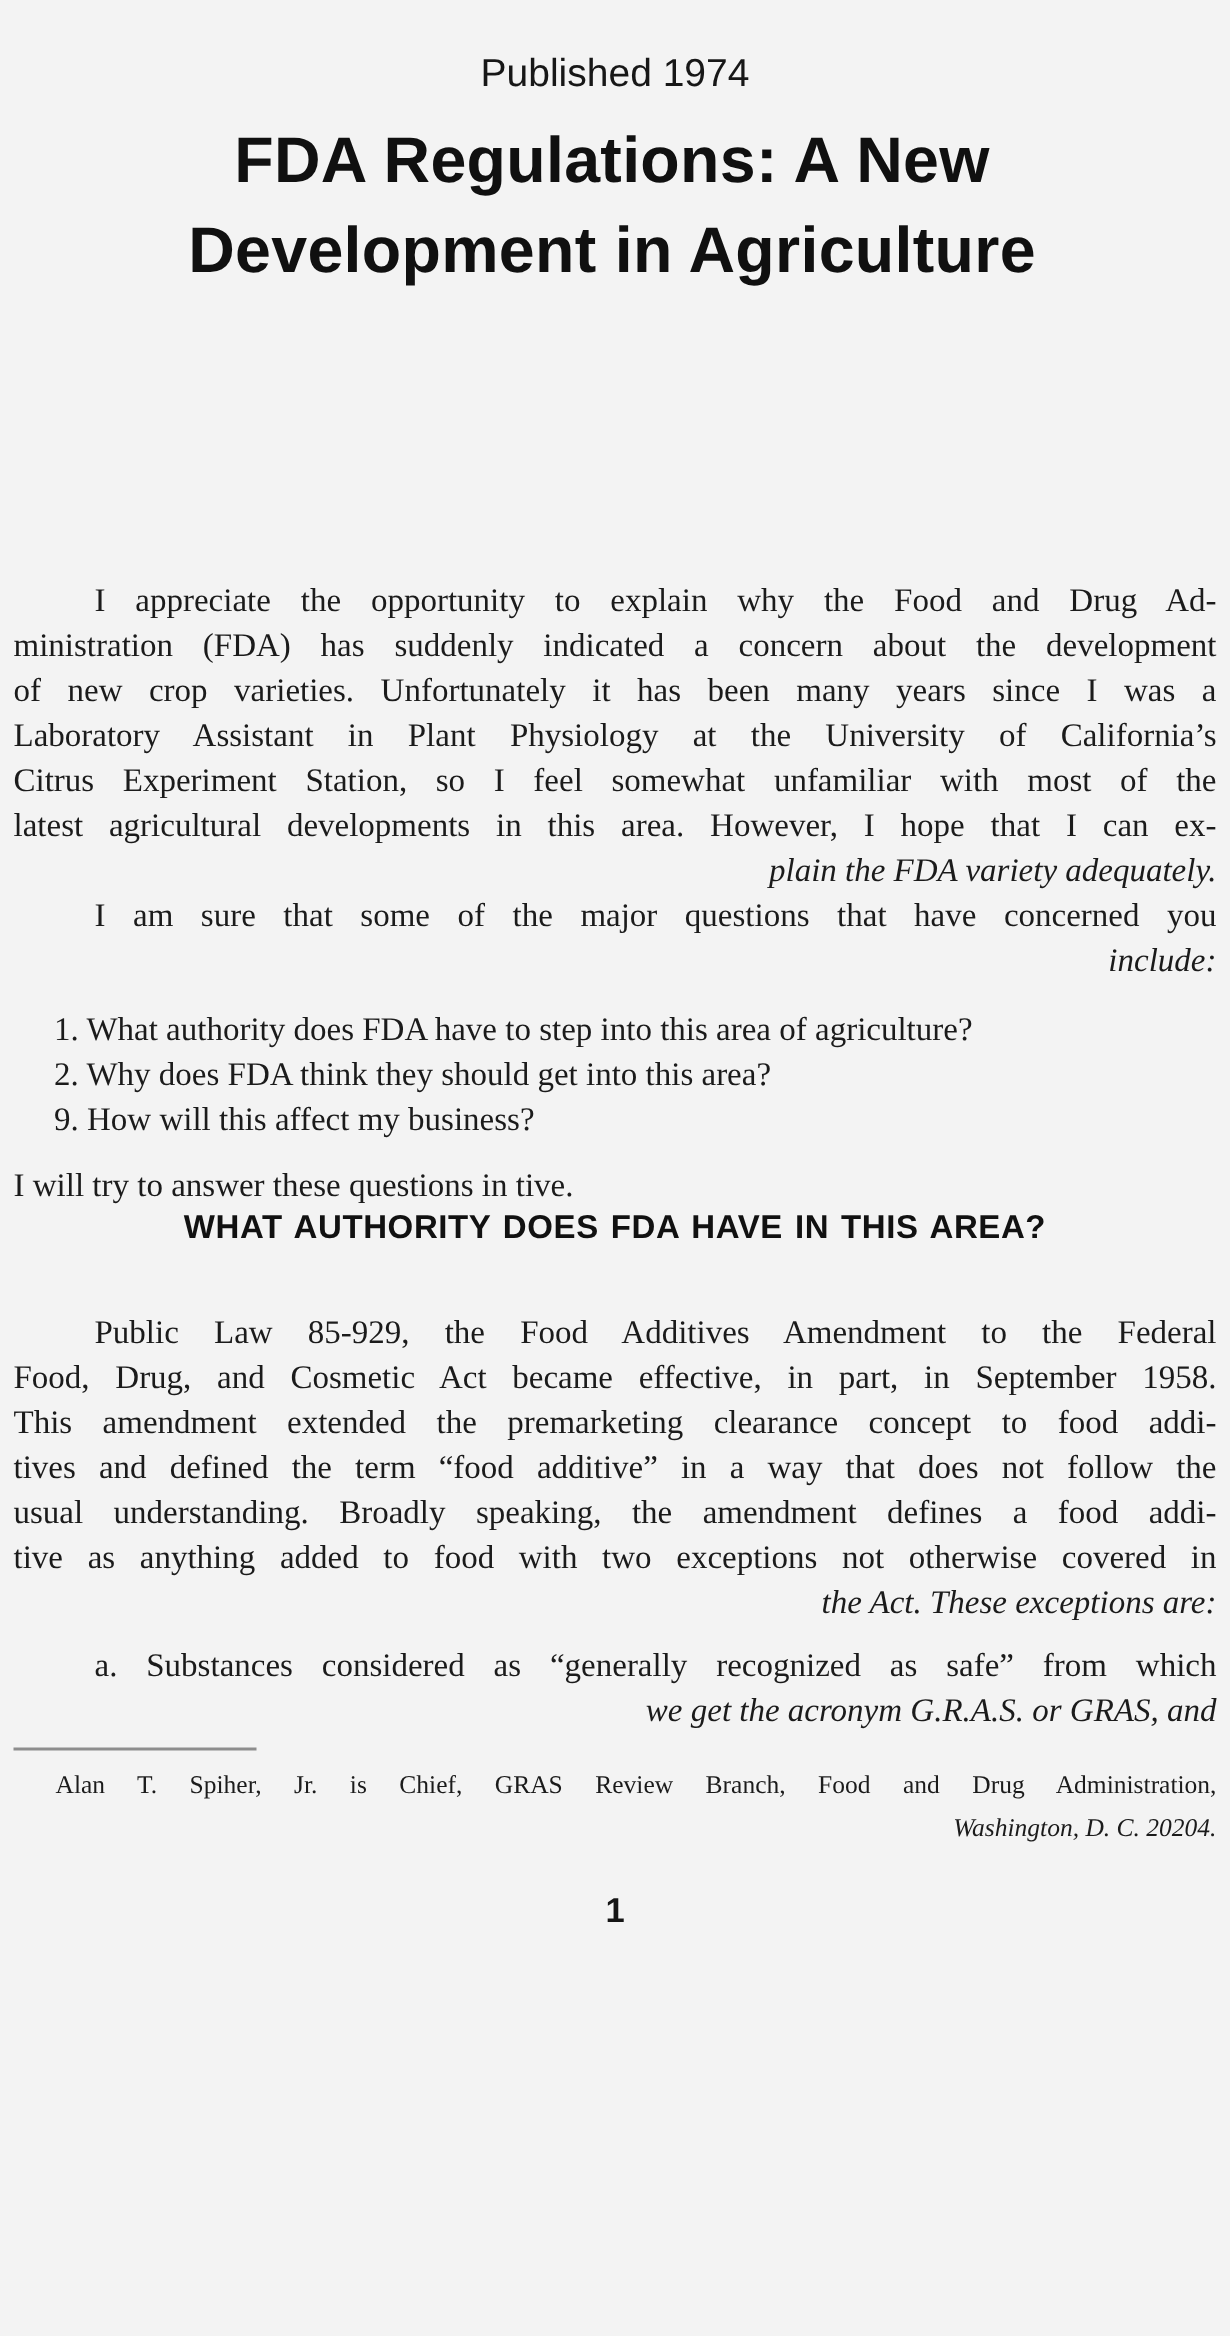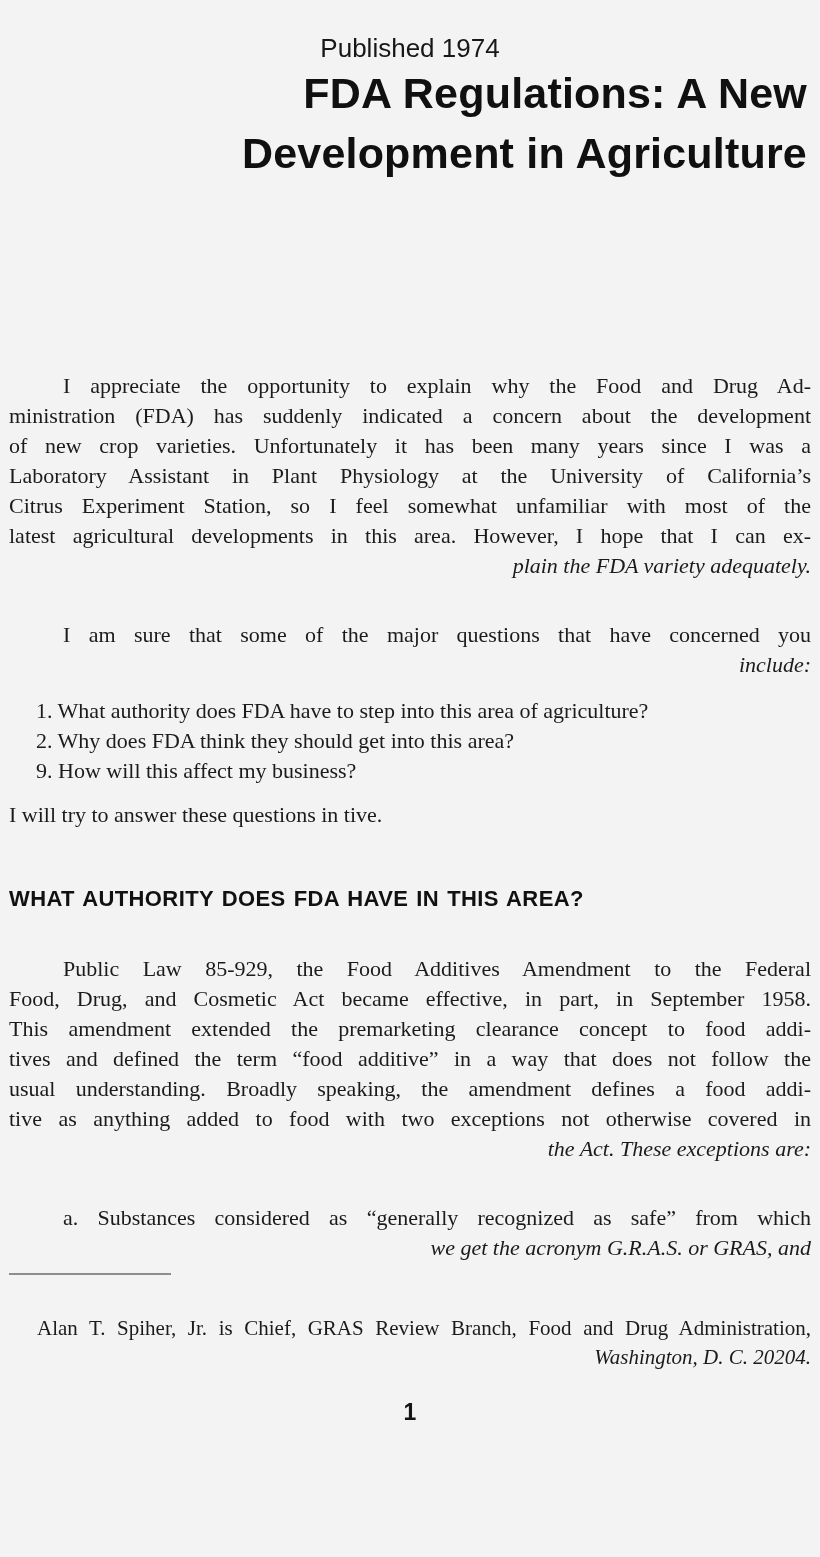--- a/index.html
+++ b/index.html
@@ -18,21 +18,22 @@
   }
   .published {
     padding-top: 33px;
     text-align: center;
     font-family: "Liberation Sans", sans-serif;
     font-size: 26px;
     line-height: 30px;
     color: #171717;
   }
   .title {
-    text-align: right;
+    margin-top: 14px;
+    text-align: center;
     padding-right: 4px;
     font-family: "Liberation Sans", sans-serif;
     font-weight: bold;
     font-size: 43px;
     line-height: 60px;
     color: #101010;
     letter-spacing: 0.2px;
   }
   .author {
     margin-top: 84px;
@@ -46,48 +47,47 @@
     color: #101010;
   }
   .content {
     margin-top: 188px;
     font-size: 22px;
     line-height: 30px;
   }
   .jlines {
     text-align: justify;
     text-align-last: justify;
-    margin-top: 39px;
   }
   .lastline { text-align: right; font-style: italic; }
   .indent { text-indent: 54px; }
   .questions { margin-top: 16px; margin-left: 27px; }
   .answer { margin-top: 14px; }
   .section-heading {
-    margin-top: 56px;
+    text-align: center;
     font-family: "Liberation Sans", sans-serif;
     font-weight: bold;
     font-size: 22px;
     line-height: 26px;
     letter-spacing: 0.4px;
     word-spacing: 1.5px;
     color: #111;
   }
   .para3 { margin-top: 42px; }
   .exceptions { margin-top: 12px; margin-left: 54px; }
   .footnote { margin-top: 10px; }
   .footnote-rule {
     width: 162px;
     height: 0;
     border: 0;
     border-top: 2px solid #8d8d8d;
     margin: 0 0 8px 0;
   }
   .footnote-text {
-    font-size: 21px;
+    font-size: 17px;
     line-height: 29px;
   }
   .footnote-text .indent { text-indent: 28px; }
   .page-number {
     margin-top: 26px;
     text-align: center;
     font-family: "Liberation Sans", sans-serif;
     font-weight: bold;
     font-size: 23px;
     line-height: 28px;

